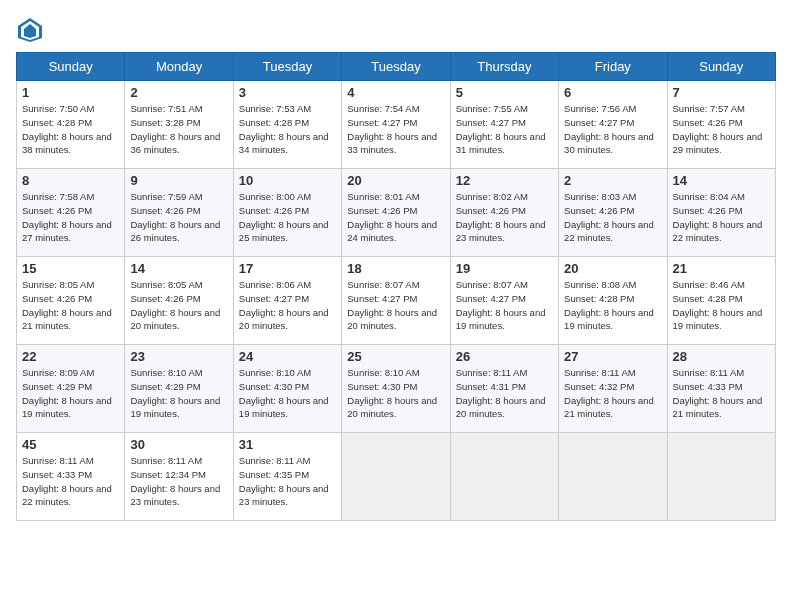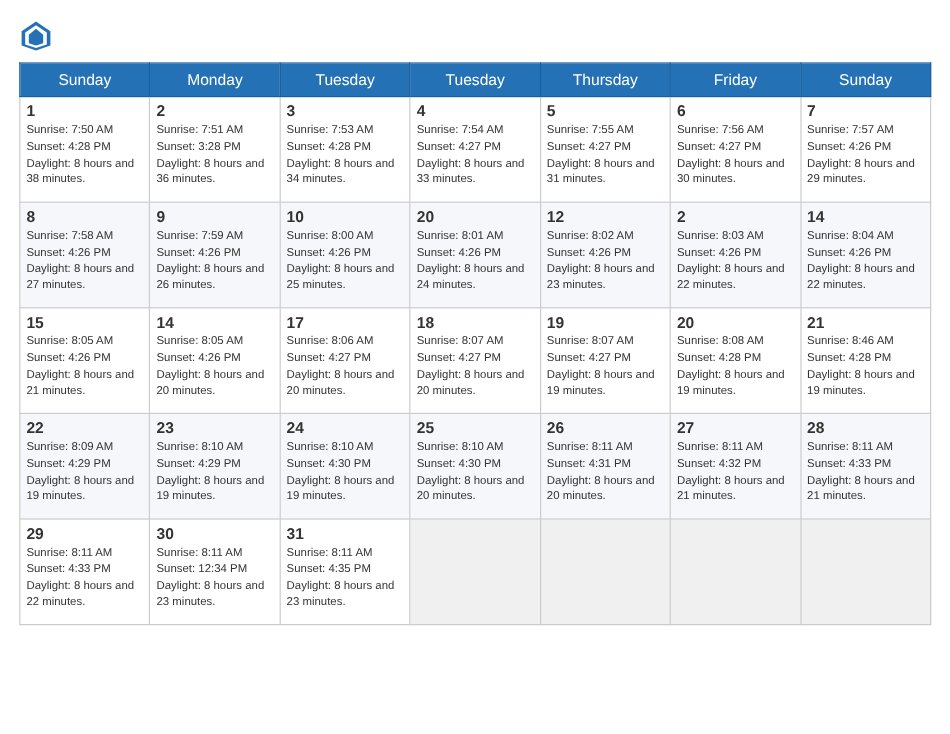--- a/index.html
+++ b/index.html
@@ -320,21 +320,21 @@
         <td>
           <span class="day-num">28</span>
           <div class="day-detail">Sunrise: 8:11 AM
 Sunset: 4:33 PM
 Daylight: 8 hours
 and 21 minutes.</div>
         </td>
       </tr>
       <tr>
         <td>
-          <span class="day-num">29</span>
+          <span class="day-num">45</span>
           <div class="day-detail">Sunrise: 8:11 AM
 Sunset: 4:33 PM
 Daylight: 8 hours
 and 22 minutes.</div>
         </td>
         <td>
           <span class="day-num">30</span>
           <div class="day-detail">Sunrise: 8:11 AM
 Sunset: 12:34 PM
 Daylight: 8 hours

